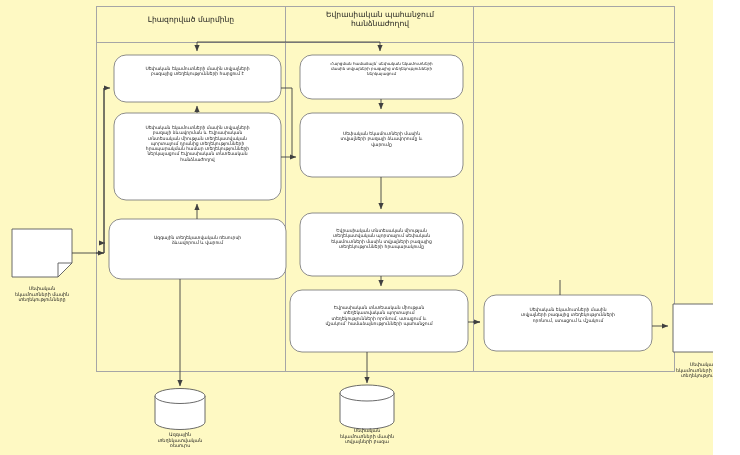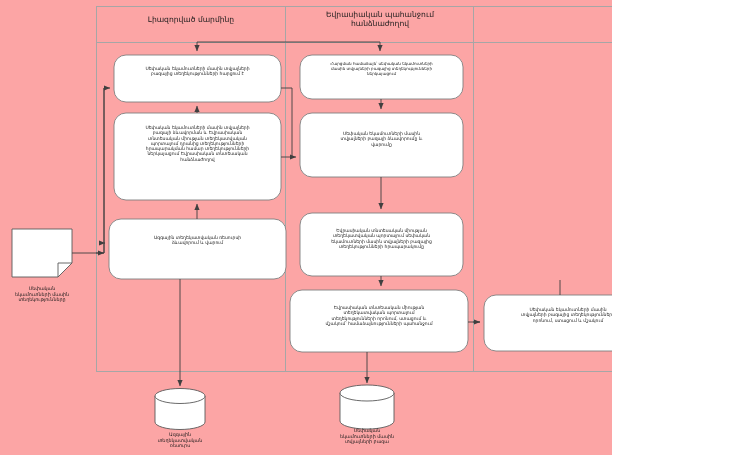--- a/index.html
+++ b/index.html
@@ -5,24 +5,24 @@
   html, body {
     margin: 0;
     padding: 0;
     background: #ffffff;
   }
   body {
     font-family: "DejaVu Sans", sans-serif;
   }
   #canvas {
     position: relative;
-    width: 612px;
+    width: 713px;
     height: 455px;
     overflow: hidden;
-    background: #fca5a5;
+    background: #fef9c3;
   }
   #svg-layer {
     position: absolute;
     left: 0;
     top: 0;
     width: 740px;
     height: 455px;
   }
   .txt {
     position: absolute;

